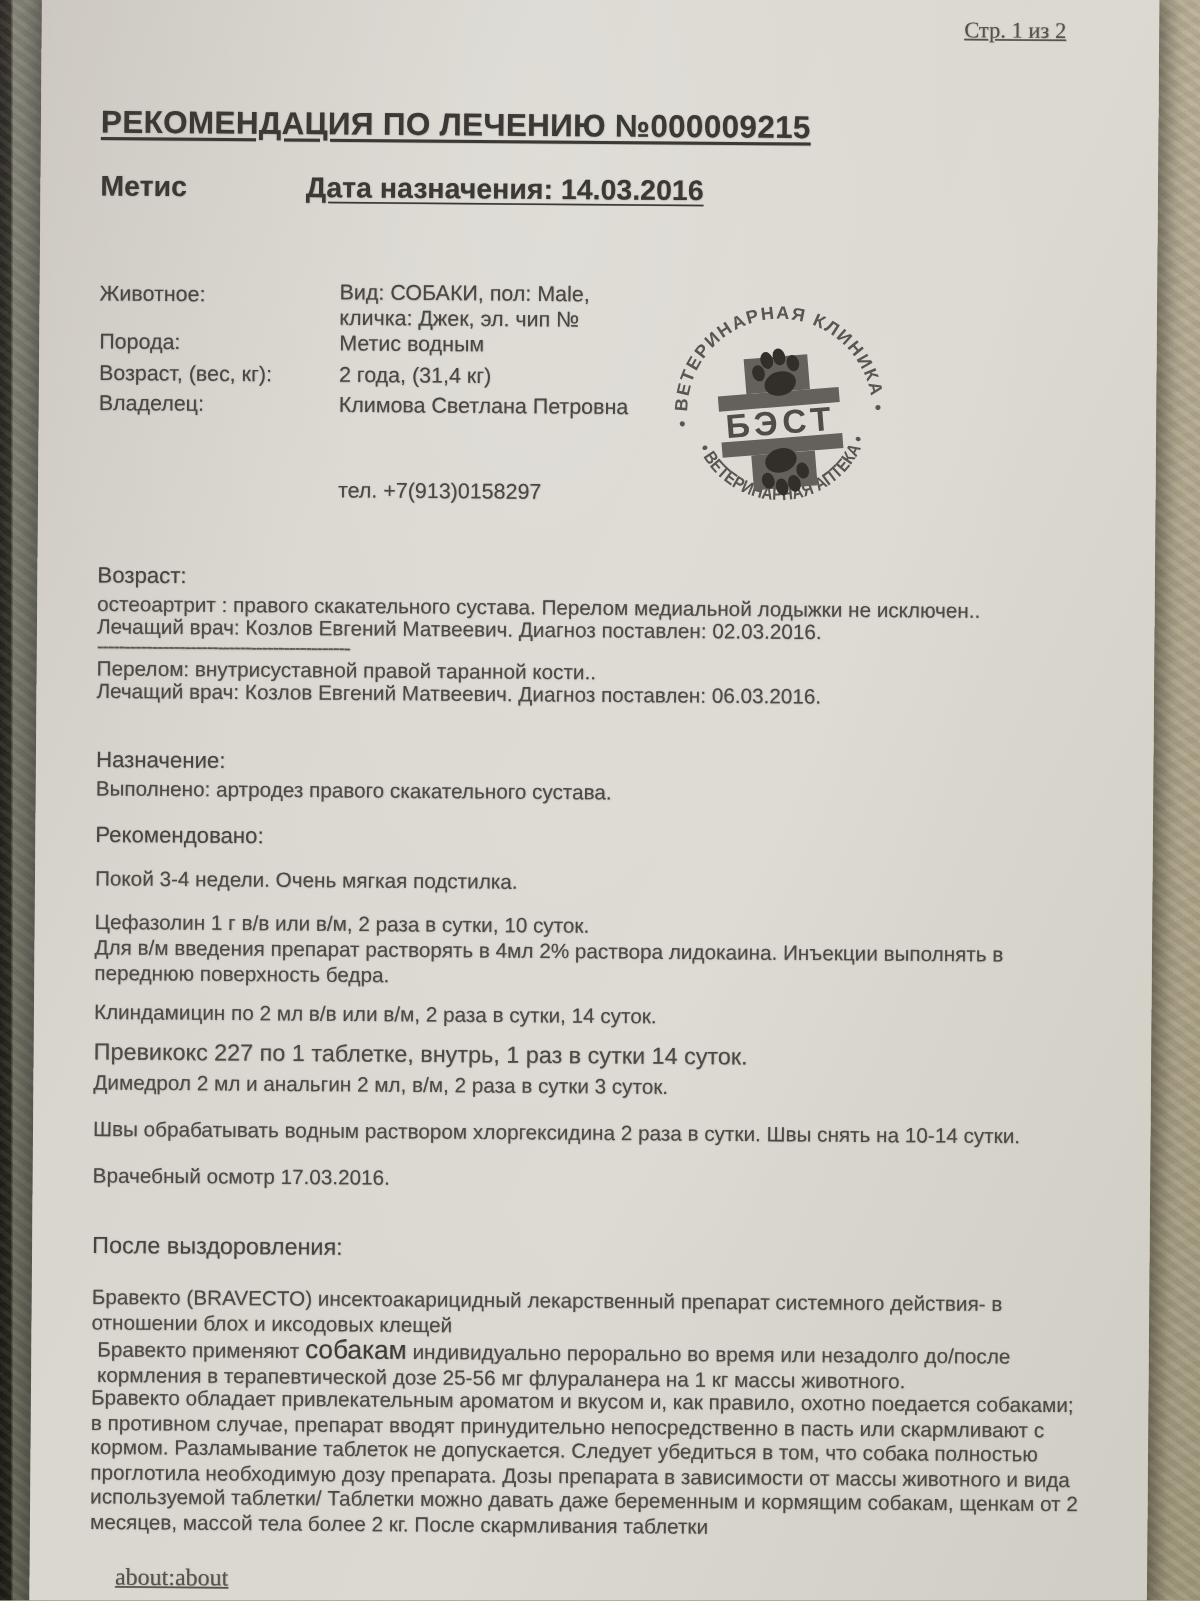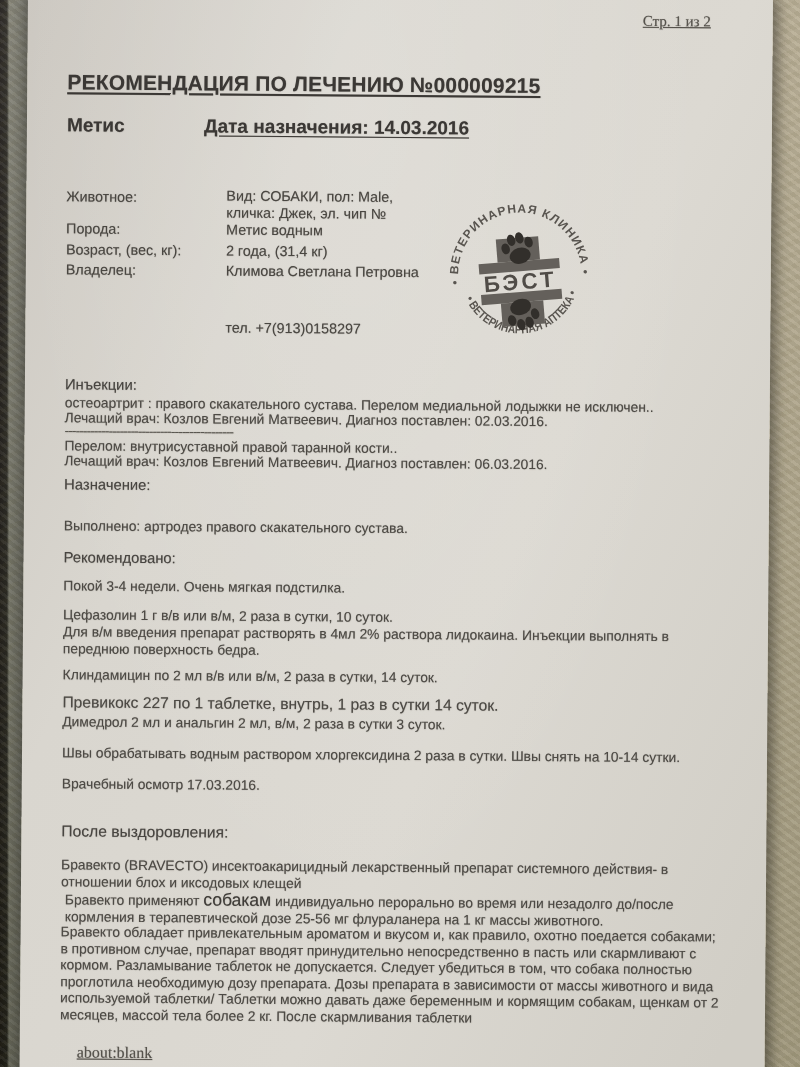--- a/index.html
+++ b/index.html
@@ -93,41 +93,41 @@
         <g fill="#201d19" transform="translate(80,119) scale(1.25) rotate(168)">
           <ellipse cx="0" cy="6.5" rx="8" ry="6"></ellipse>
           <ellipse cx="-9" cy="-1.5" rx="3.1" ry="4.1"></ellipse>
           <ellipse cx="-3.2" cy="-6.5" rx="3.1" ry="4.3"></ellipse>
           <ellipse cx="3.2" cy="-6.5" rx="3.1" ry="4.3"></ellipse>
           <ellipse cx="9" cy="-1.5" rx="3.1" ry="4.1"></ellipse>
         </g>
       </g>
     </svg>
 
-    <div class="t b15" style="top:384px;">Инъекции:</div>
+    <div class="t b15" style="top:384px;">Возраст:</div>
     <div class="t b14" style="top:403px;">остеоартрит : правого скакательного сустава. Перелом медиальной лодыжки не исключен..</div>
     <div class="t b14" style="top:418px;">Лечащий врач: Козлов Евгений Матвеевич. Диагноз поставлен: 02.03.2016.</div>
     <div class="t sep" style="top:430px;">----------------------------------------------</div>
     <div class="t b14" style="top:446px;">Перелом: внутрисуставной правой таранной кости..</div>
     <div class="t b14" style="top:461px;">Лечащий врач: Козлов Евгений Матвеевич. Диагноз поставлен: 06.03.2016.</div>
 
-    <div class="t b15" style="top:484px;">Назначение:</div>
+    <div class="t b15" style="top:507px;">Назначение:</div>
     <div class="t b14" style="top:526px;">Выполнено: артродез правого скакательного сустава.</div>
     <div class="t b15" style="top:557px;">Рекомендовано:</div>
     <div class="t b14" style="top:586px;">Покой 3-4 недели. Очень мягкая подстилка.</div>
     <div class="t b14" style="top:615px;">Цефазолин 1 г в/в или в/м, 2 раза в сутки, 10  суток.</div>
     <div class="t b14 wrap" style="top:632px;width:645px;">Для в/м введения препарат растворять в 4мл 2% раствора лидокаина. Инъекции выполнять в переднюю поверхность бедра.</div>
     <div class="t b14" style="top:675px;">Клиндамицин по 2 мл в/в или в/м, 2 раза в сутки, 14 суток.</div>
     <div class="t" style="top:701px;font-size:15.6px;">Превикокс 227 по 1 таблетке, внутрь, 1 раз в сутки 14 суток.</div>
     <div class="t b14" style="top:722px;">Димедрол 2 мл и анальгин 2 мл, в/м, 2 раза в сутки  3  суток.</div>
     <div class="t b14" style="top:753px;">Швы обрабатывать водным раствором хлоргексидина 2 раза в сутки. Швы снять на 10-14 сутки.</div>
     <div class="t b14" style="top:784px;">Врачебный осмотр 17.03.2016.</div>
 
     <div class="t" style="top:830px;font-size:15.6px;color:#484541;">После выздоровления:</div>
     <div class="t b14 wrap" style="top:864px;width:655px;line-height:17px;">Бравекто (BRAVECTO) инсектоакарицидный лекарственный препарат системного действия- в отношении блох и иксодовых клещей</div>
     <div class="t b14 wrap" style="top:898px;width:660px;line-height:17px;padding-left:4px;"><span>Бравекто применяют </span><span class="big-bold">собакам</span><span> индивидуально перорально во время или незадолго до/после кормления в терапевтической дозе 25-56 мг флураланера на 1 кг массы животного.</span></div>
     <div class="t b14 wrap" style="top:932px;width:660px;">Бравекто обладает привлекательным ароматом и вкусом и, как правило, охотно поедается собаками; в противном случае, препарат вводят принудительно непосредственно в пасть или скармливают с кормом. Разламывание таблеток не допускается. Следует убедиться в том, что собака полностью проглотила необходимую дозу препарата. Дозы препарата в зависимости от массы животного и вида используемой таблетки/ Таблетки можно давать даже беременным и кормящим собакам, щенкам от 2 месяцев, массой тела более 2 кг. После скармливания таблетки</div>
 
-    <div class="t serif" style="top:1051px;left:57px;font-size:16px;">about:blank</div>
+    <div class="t serif" style="top:1051px;left:57px;font-size:16px;">about:about</div>
     <div class="t serif" style="top:1049px;left:615px;font-size:16px;margin-top:38px;">14.03.2016</div>
 
   </div>
 </div>
 
 </body></html>

